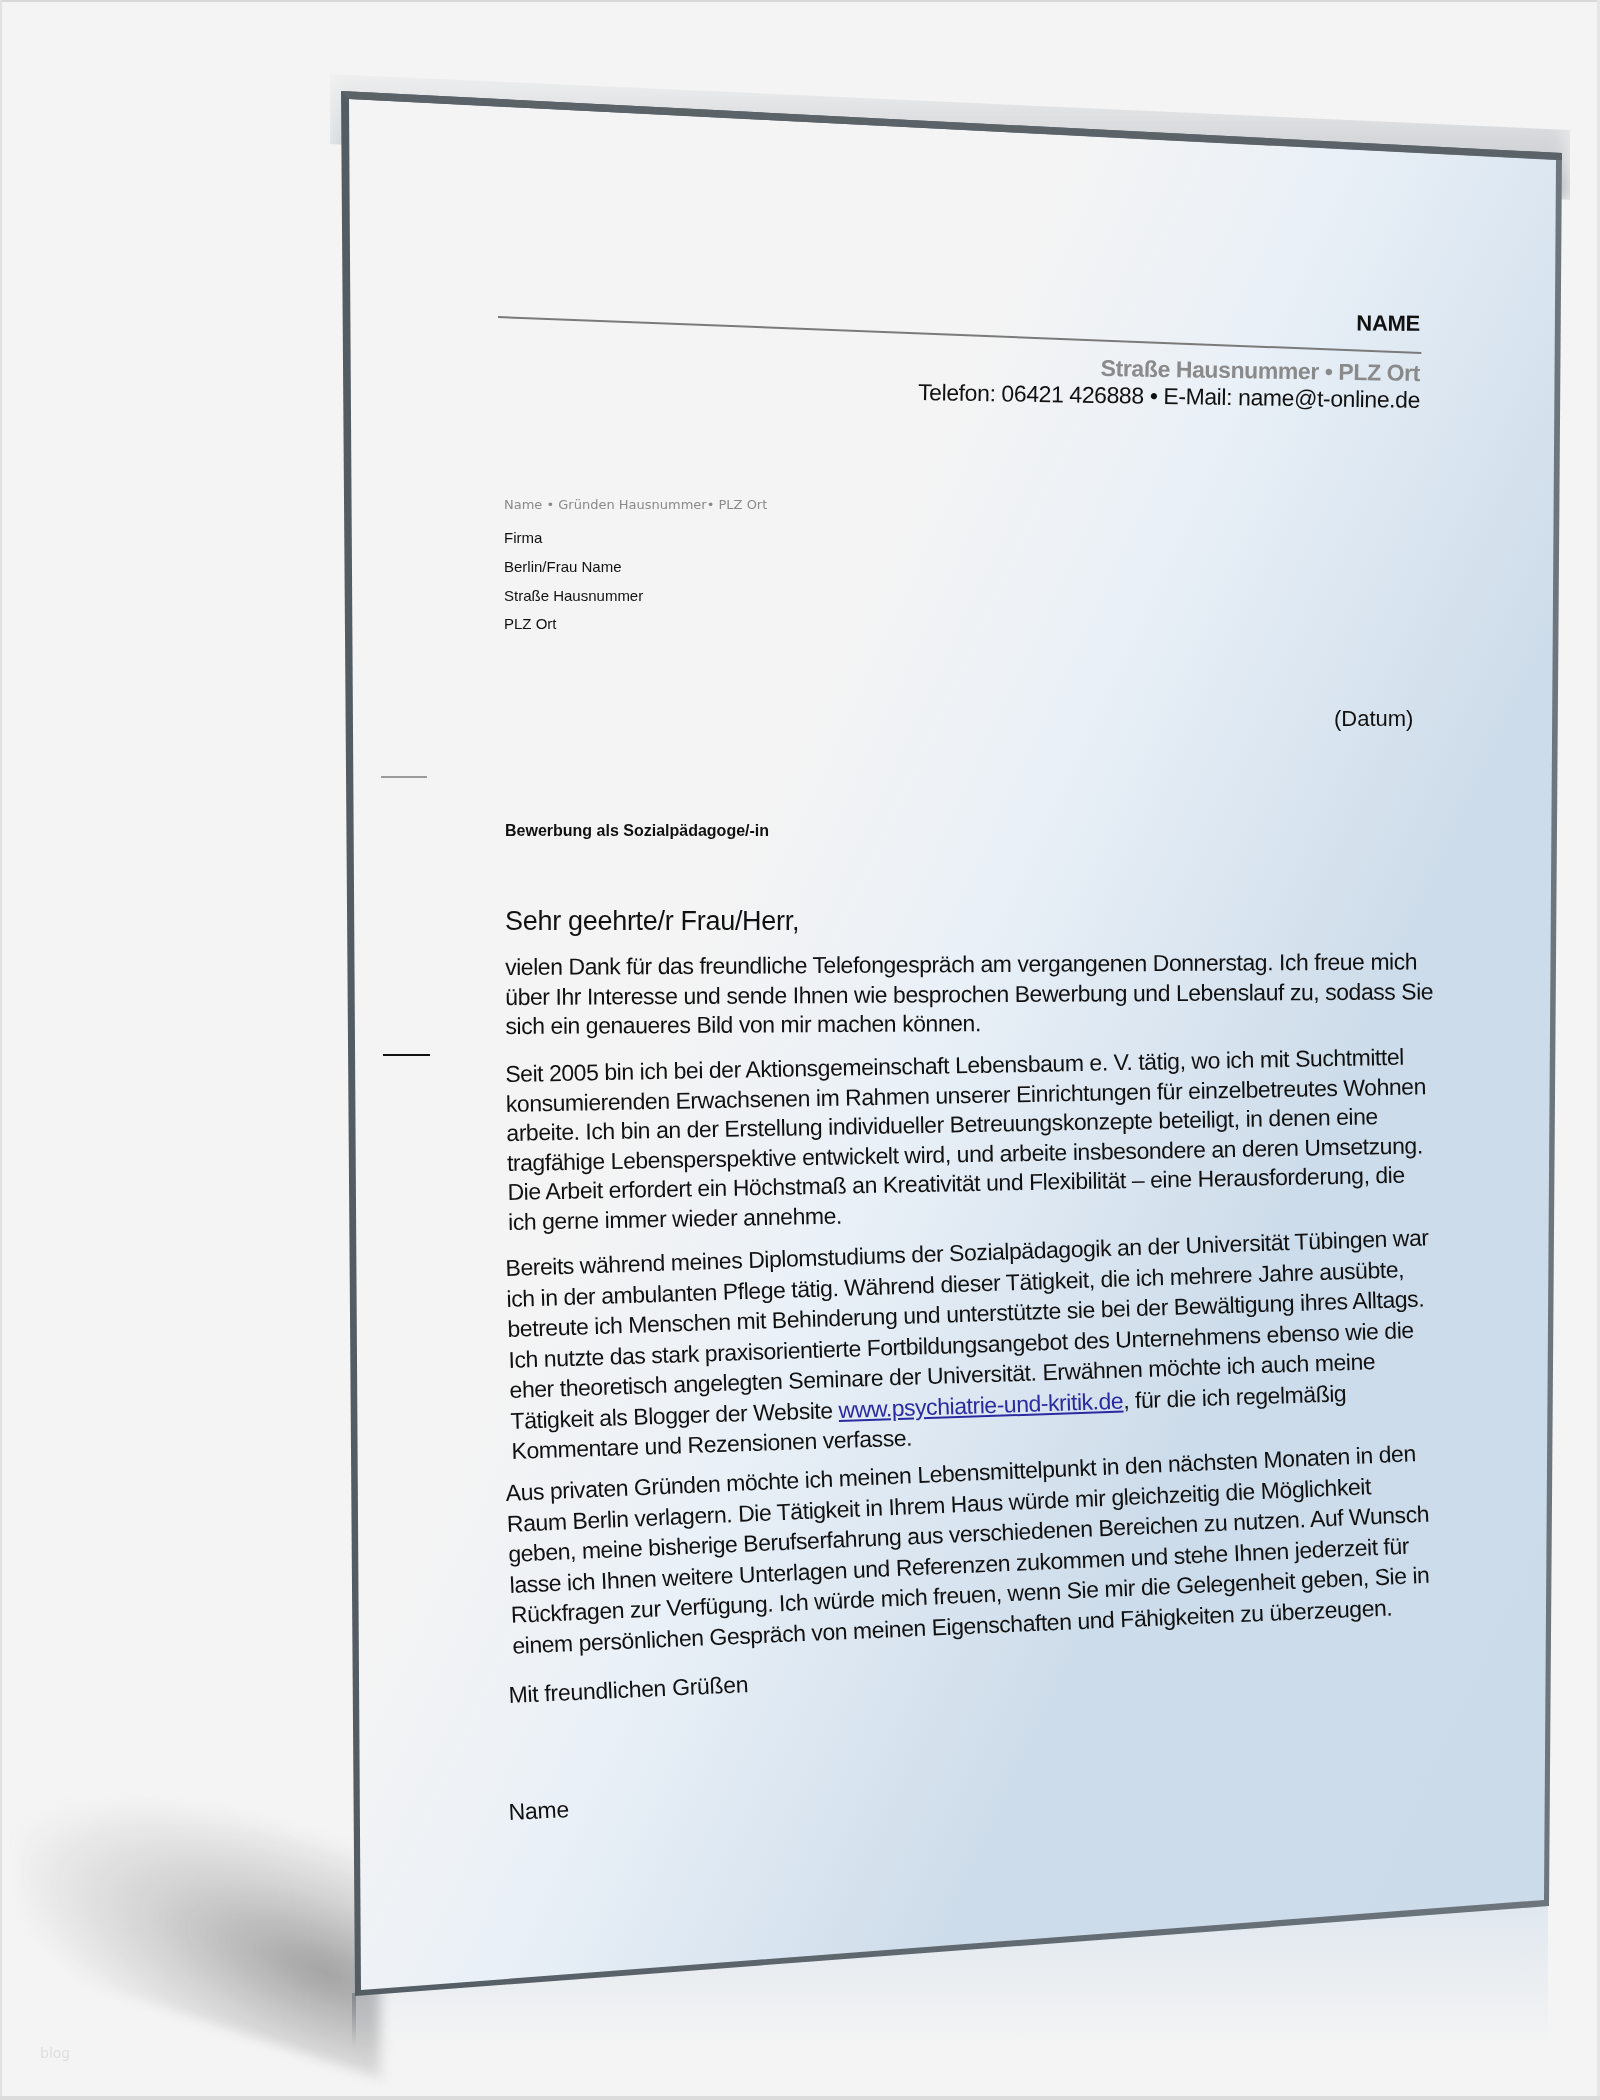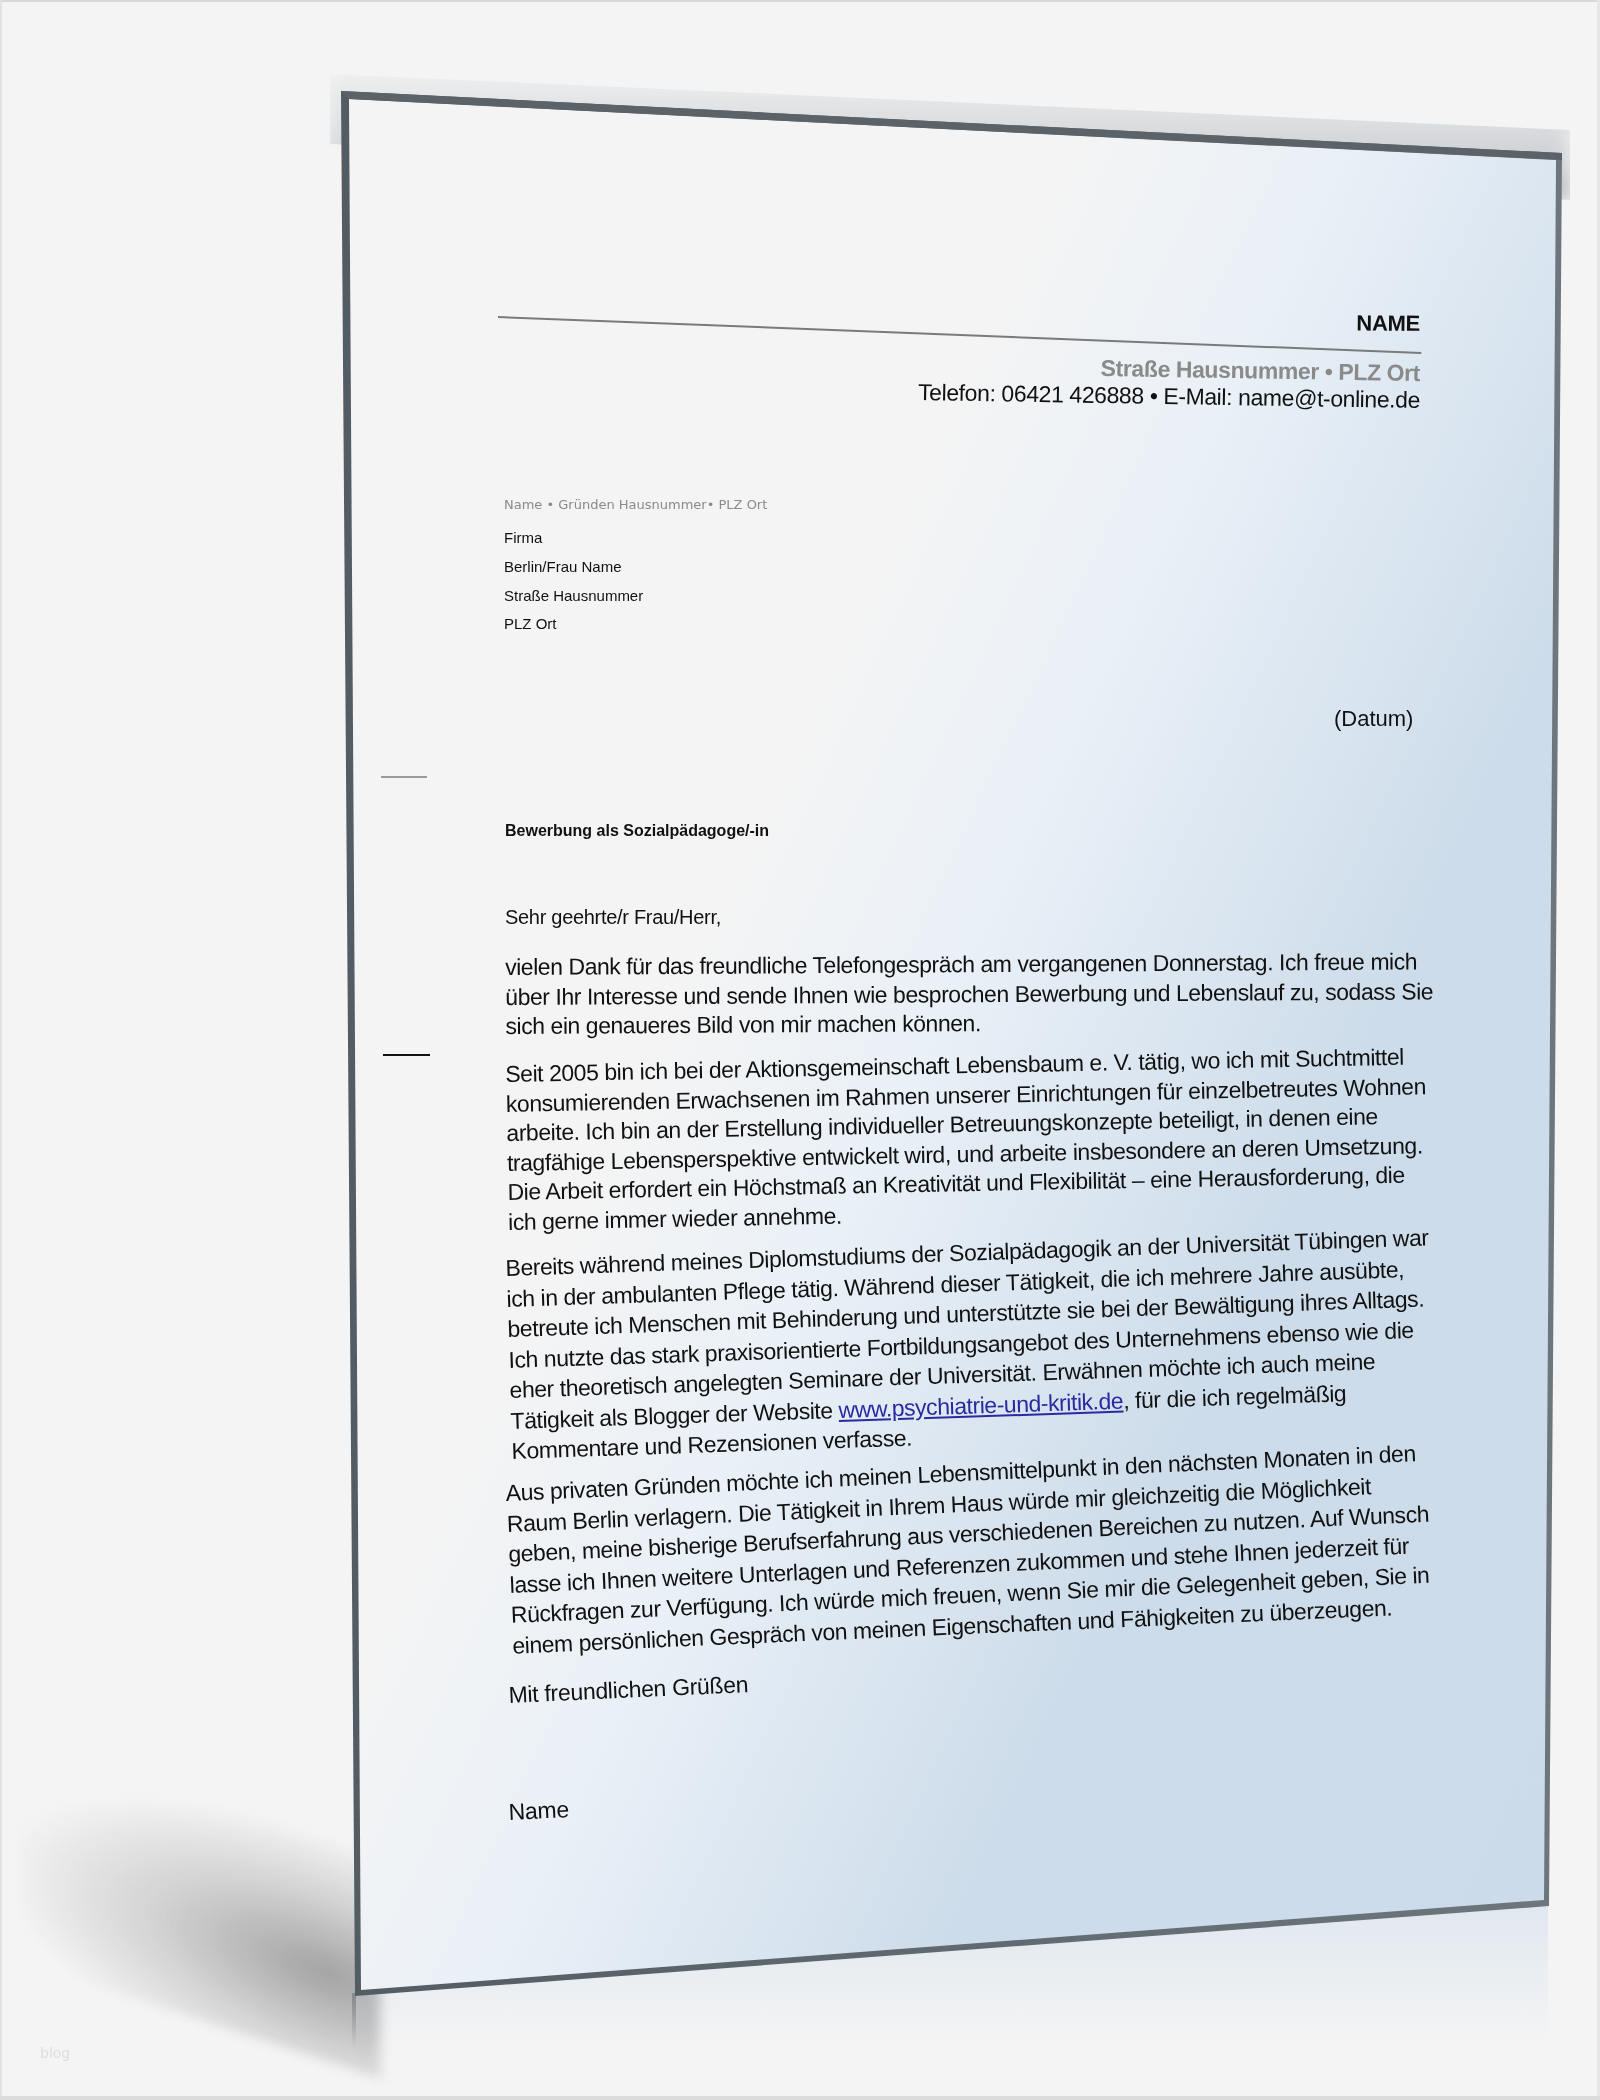--- a/index.html
+++ b/index.html
@@ -65,21 +65,21 @@
   .header-contact { left:0; width:1420px; text-align:right; top:387px; font-size:23px; color:#111; transform:rotate(0.9deg); transform-origin:right center; letter-spacing:-0.4px; }
 
   .sender-line { left:504px; top:497px; font-size:13px; color:#8a8a8a; font-family:"DejaVu Sans", sans-serif; }
   .recipient { left:504px; font-size:15px; }
   .date { left:1297px; top:706px; font-size:22px;margin-left:37px; }
 
   .fold1 { position:absolute; left:381px; top:776px; width:46px; height:2px; background:#9a9a9a; }
   .fold2 { position:absolute; left:383px; top:1054px; width:47px; height:2px; background:#111; }
 
   .subject { left:505px; top:822px; font-size:16px; font-weight:bold; }
-  .greeting { left:505px; top:906px; font-size:20px; letter-spacing:-0.3px; }
+  .greeting { left:505px; top:906px; font-size:27px; letter-spacing:-0.3px; }
 
   .para { position:absolute; left:505px; transform-origin:left top; }
   .para .ln { display:block; white-space:nowrap; font-size:23px; line-height:29.5px; color:#111; letter-spacing:-0.45px; }
   .p1 { top:953px; transform:rotate(-0.35deg); }
   .p2 { top:1060px; transform:rotate(-1.1deg); }
   .p3 { top:1253px; transform:rotate(-1.9deg); line-height:30px; }
   .p3 .ln { line-height:30.5px; }
   .p4 { top:1478px; transform:rotate(-2.5deg); }
   .p4 .ln { line-height:30.5px; }
   .link { color:#2a2aa0; text-decoration:underline; }

